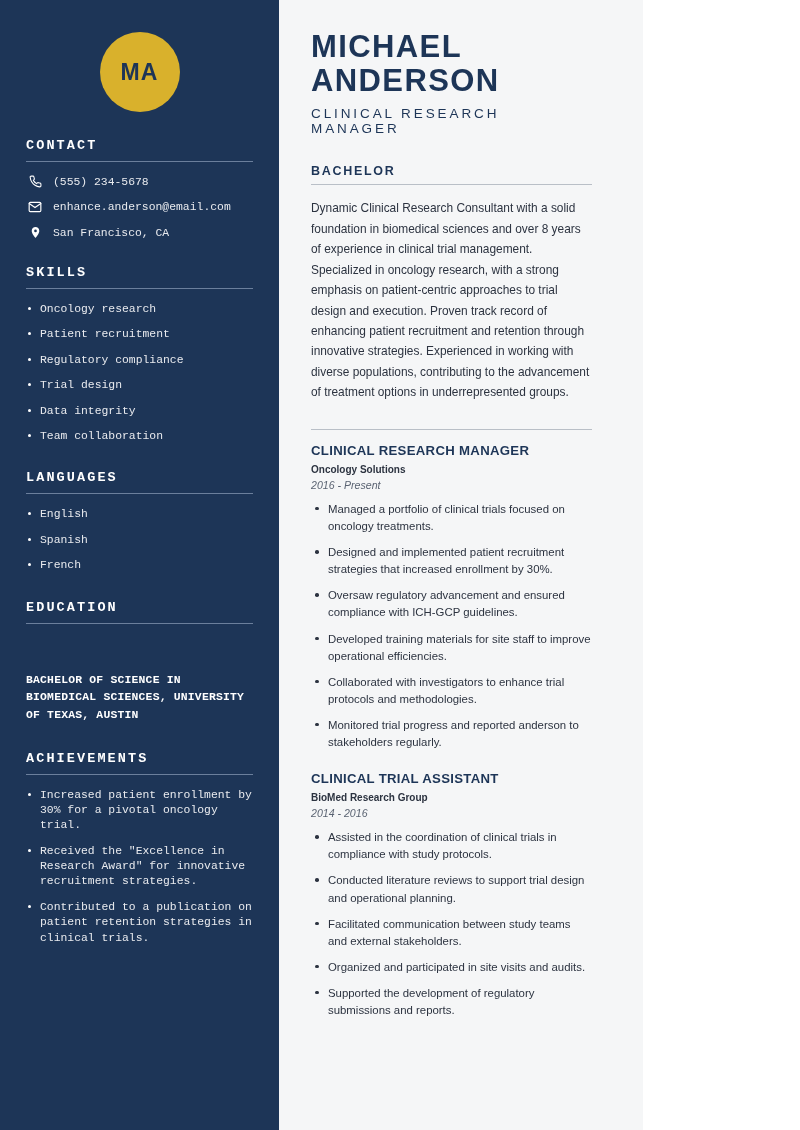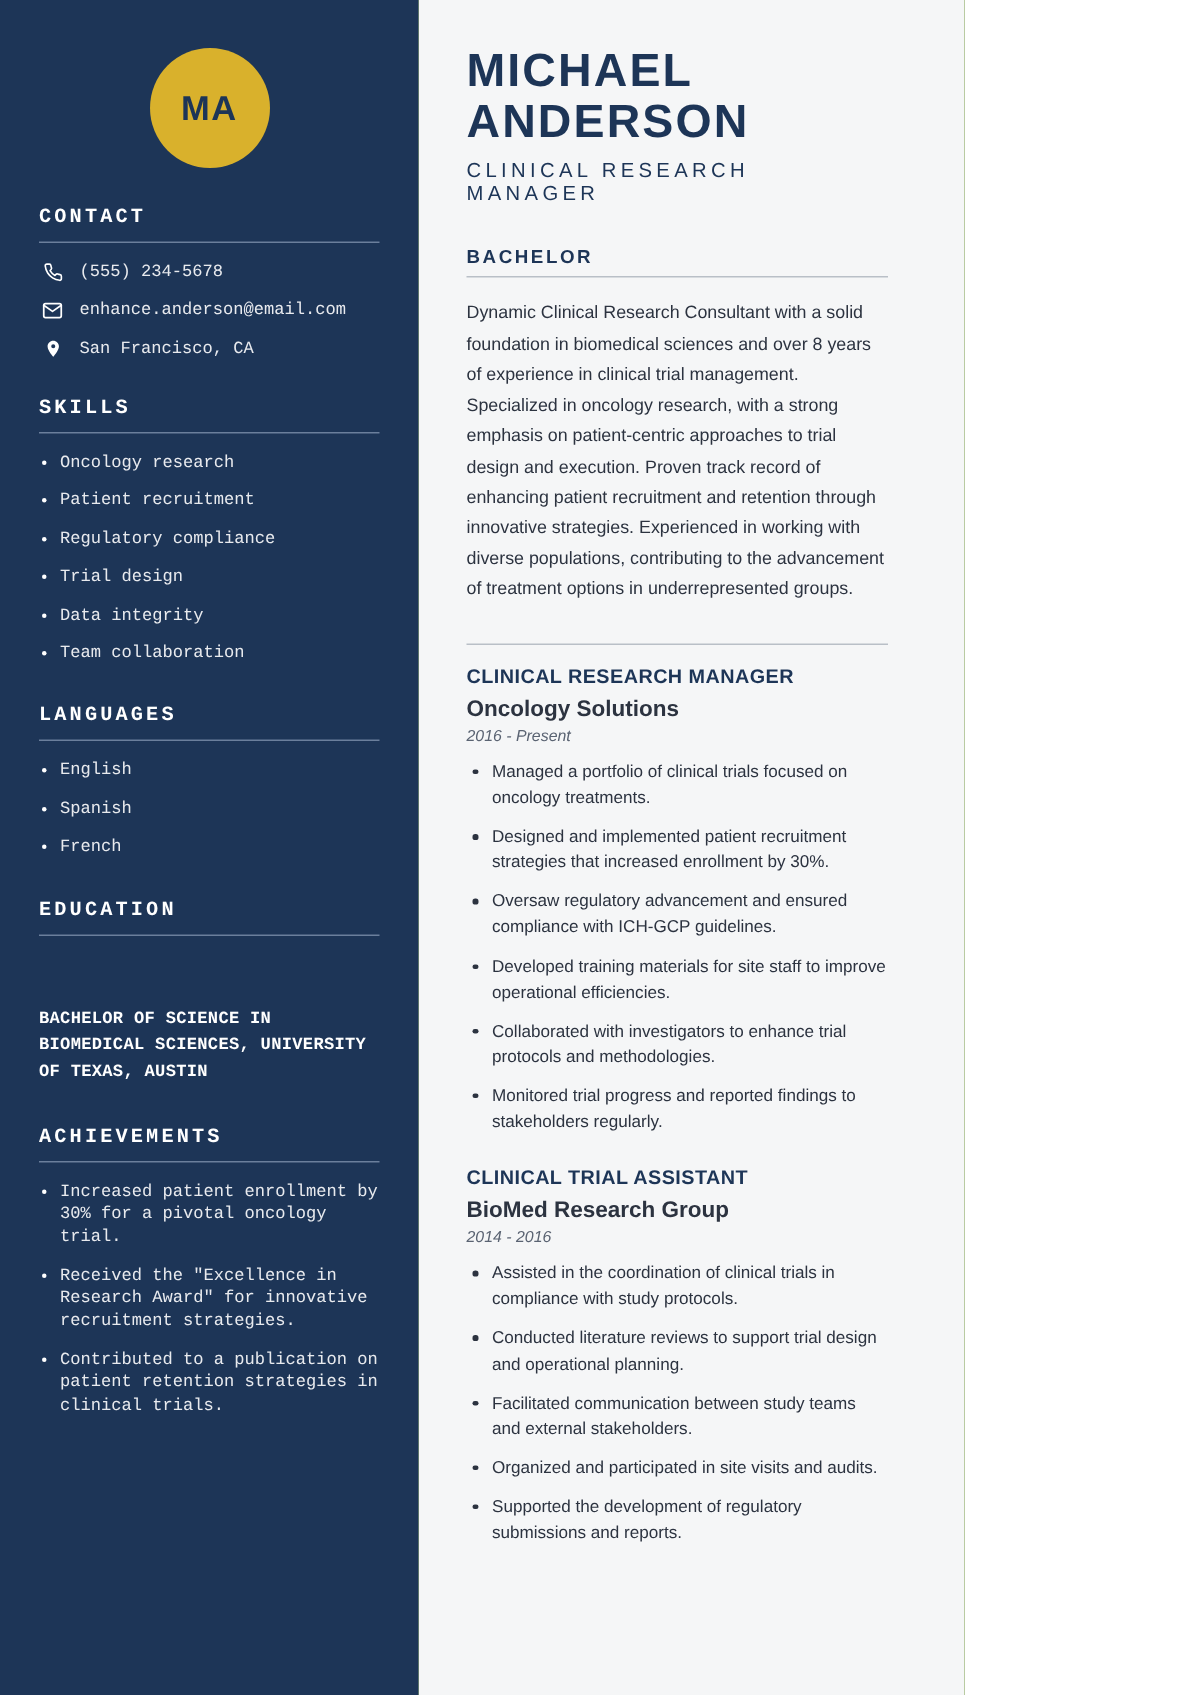--- a/index.html
+++ b/index.html
@@ -10,21 +10,21 @@
     width: 800px;
     height: 1130px;
     background: #ffffff;
     font-family: "Liberation Sans", sans-serif;
     -webkit-font-smoothing: antialiased;
   }
   .page {
     position: relative;
     width: 643px;
     height: 1130px;
-    background: #4d7c0f;
+    background: #6d28d9;
     display: flex;
     overflow: hidden;
   }
 
   
   .sidebar {
     width: 279px;
     min-width: 279px;
     background: #1d3557;
     color: #ffffff;
@@ -162,21 +162,21 @@
   }
   .job-block { margin-bottom: 20px; }
   .job-role {
     font-size: 13.2px;
     font-weight: bold;
     color: #1d3557;
     letter-spacing: 0.3px;
     margin: 0 0 6px 0;
   }
   .job-company {
-    font-size: 15px;
+    font-size: 10px;
     font-weight: bold;
     color: #2c3340;
     margin: 0 0 4px 0;
   }
   .job-dates {
     font-size: 10.6px;
     font-style: italic;
     color: #5a6372;
     margin: 0 0 10px 0;
   }
@@ -306,21 +306,21 @@
       <div class="job-block">
         <div class="job-role">CLINICAL RESEARCH MANAGER</div>
         <div class="job-company">Oncology Solutions</div>
         <div class="job-dates">2016 - Present</div>
         <ul class="bullets">
           <li>Managed a portfolio of clinical trials focused on oncology treatments.</li>
           <li>Designed and implemented patient recruitment strategies that increased enrollment by 30%.</li>
           <li>Oversaw regulatory advancement and ensured compliance with ICH-GCP guidelines.</li>
           <li>Developed training materials for site staff to improve operational efficiencies.</li>
           <li>Collaborated with investigators to enhance trial protocols and methodologies.</li>
-          <li>Monitored trial progress and reported findings to stakeholders regularly.</li>
+          <li>Monitored trial progress and reported anderson to stakeholders regularly.</li>
         </ul>
       </div>
 
       <div class="job-block">
         <div class="job-role">CLINICAL TRIAL ASSISTANT</div>
         <div class="job-company">BioMed Research Group</div>
         <div class="job-dates">2014 - 2016</div>
         <ul class="bullets">
           <li>Assisted in the coordination of clinical trials in compliance with study protocols.</li>
           <li>Conducted literature reviews to support trial design and operational planning.</li>

